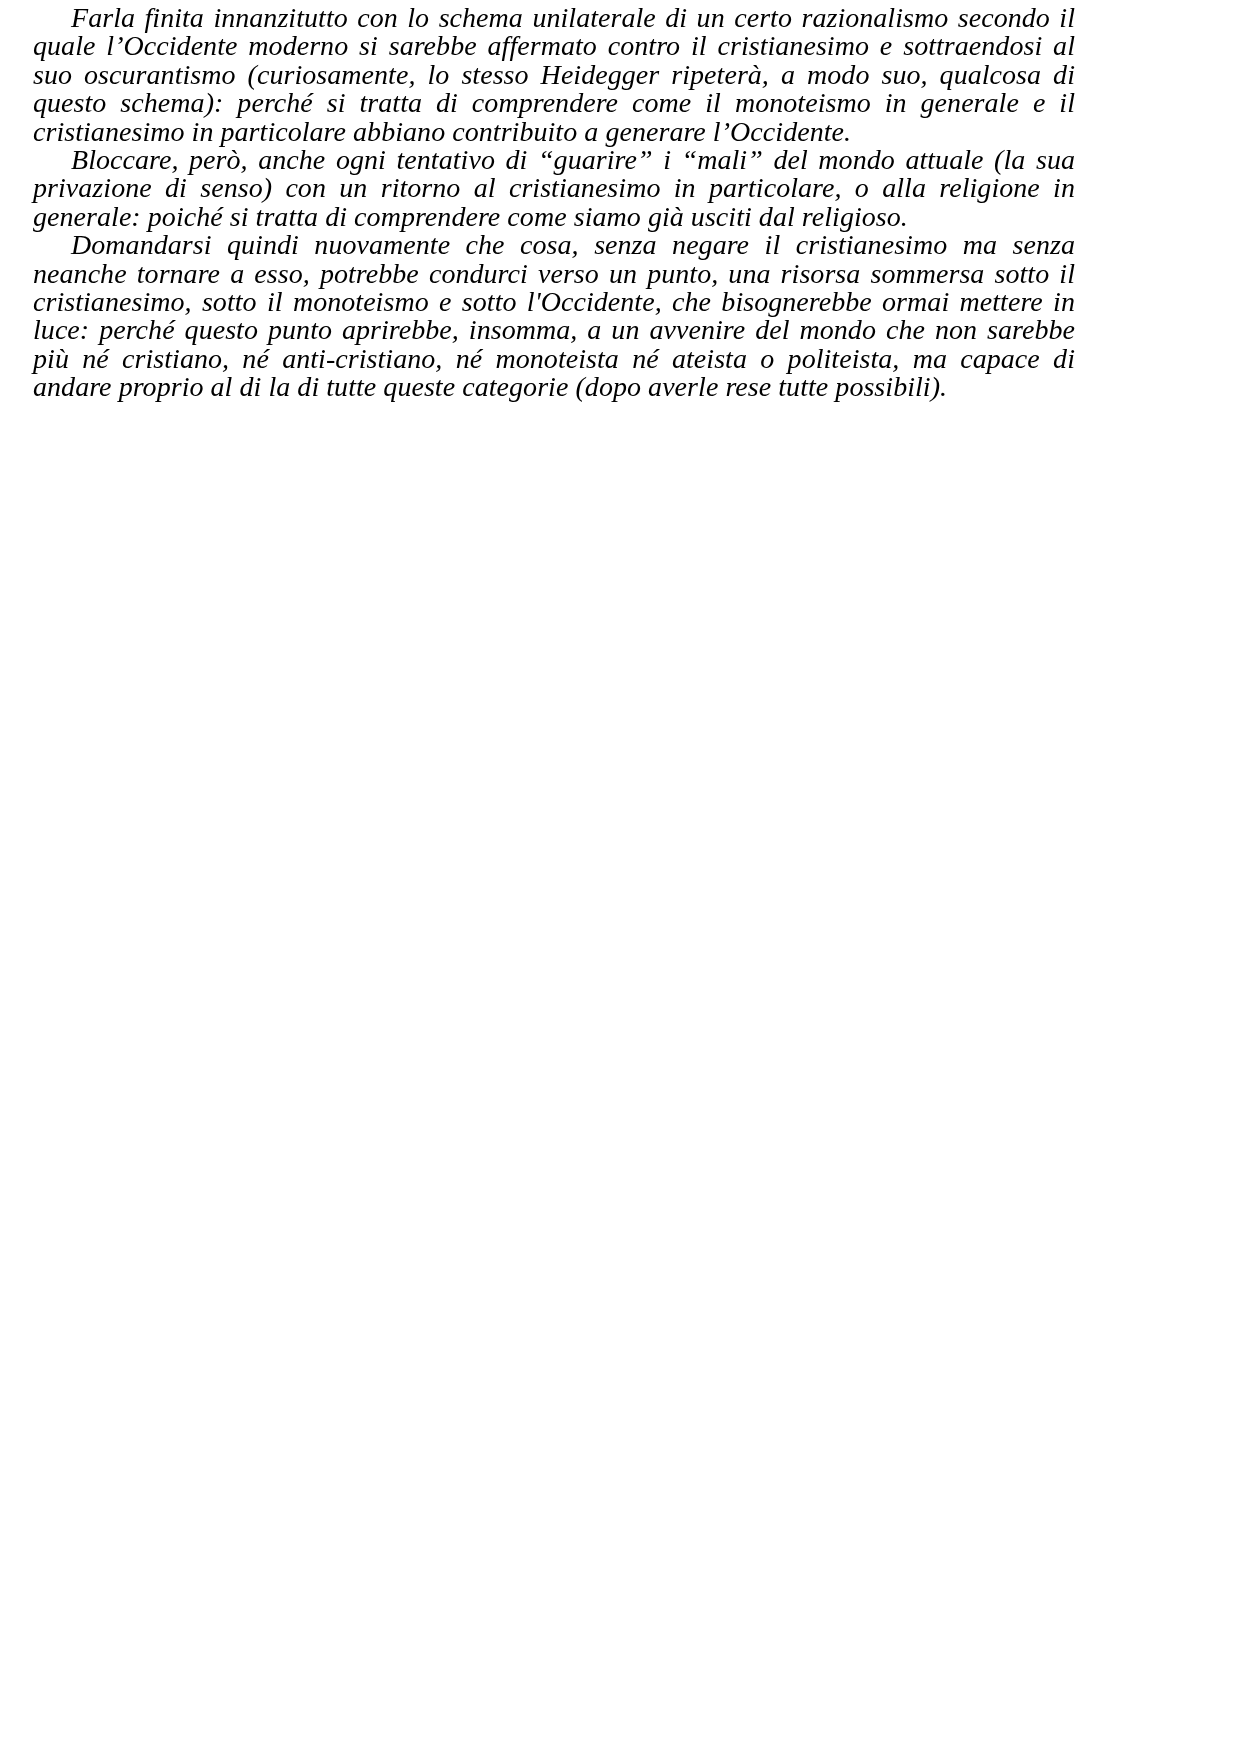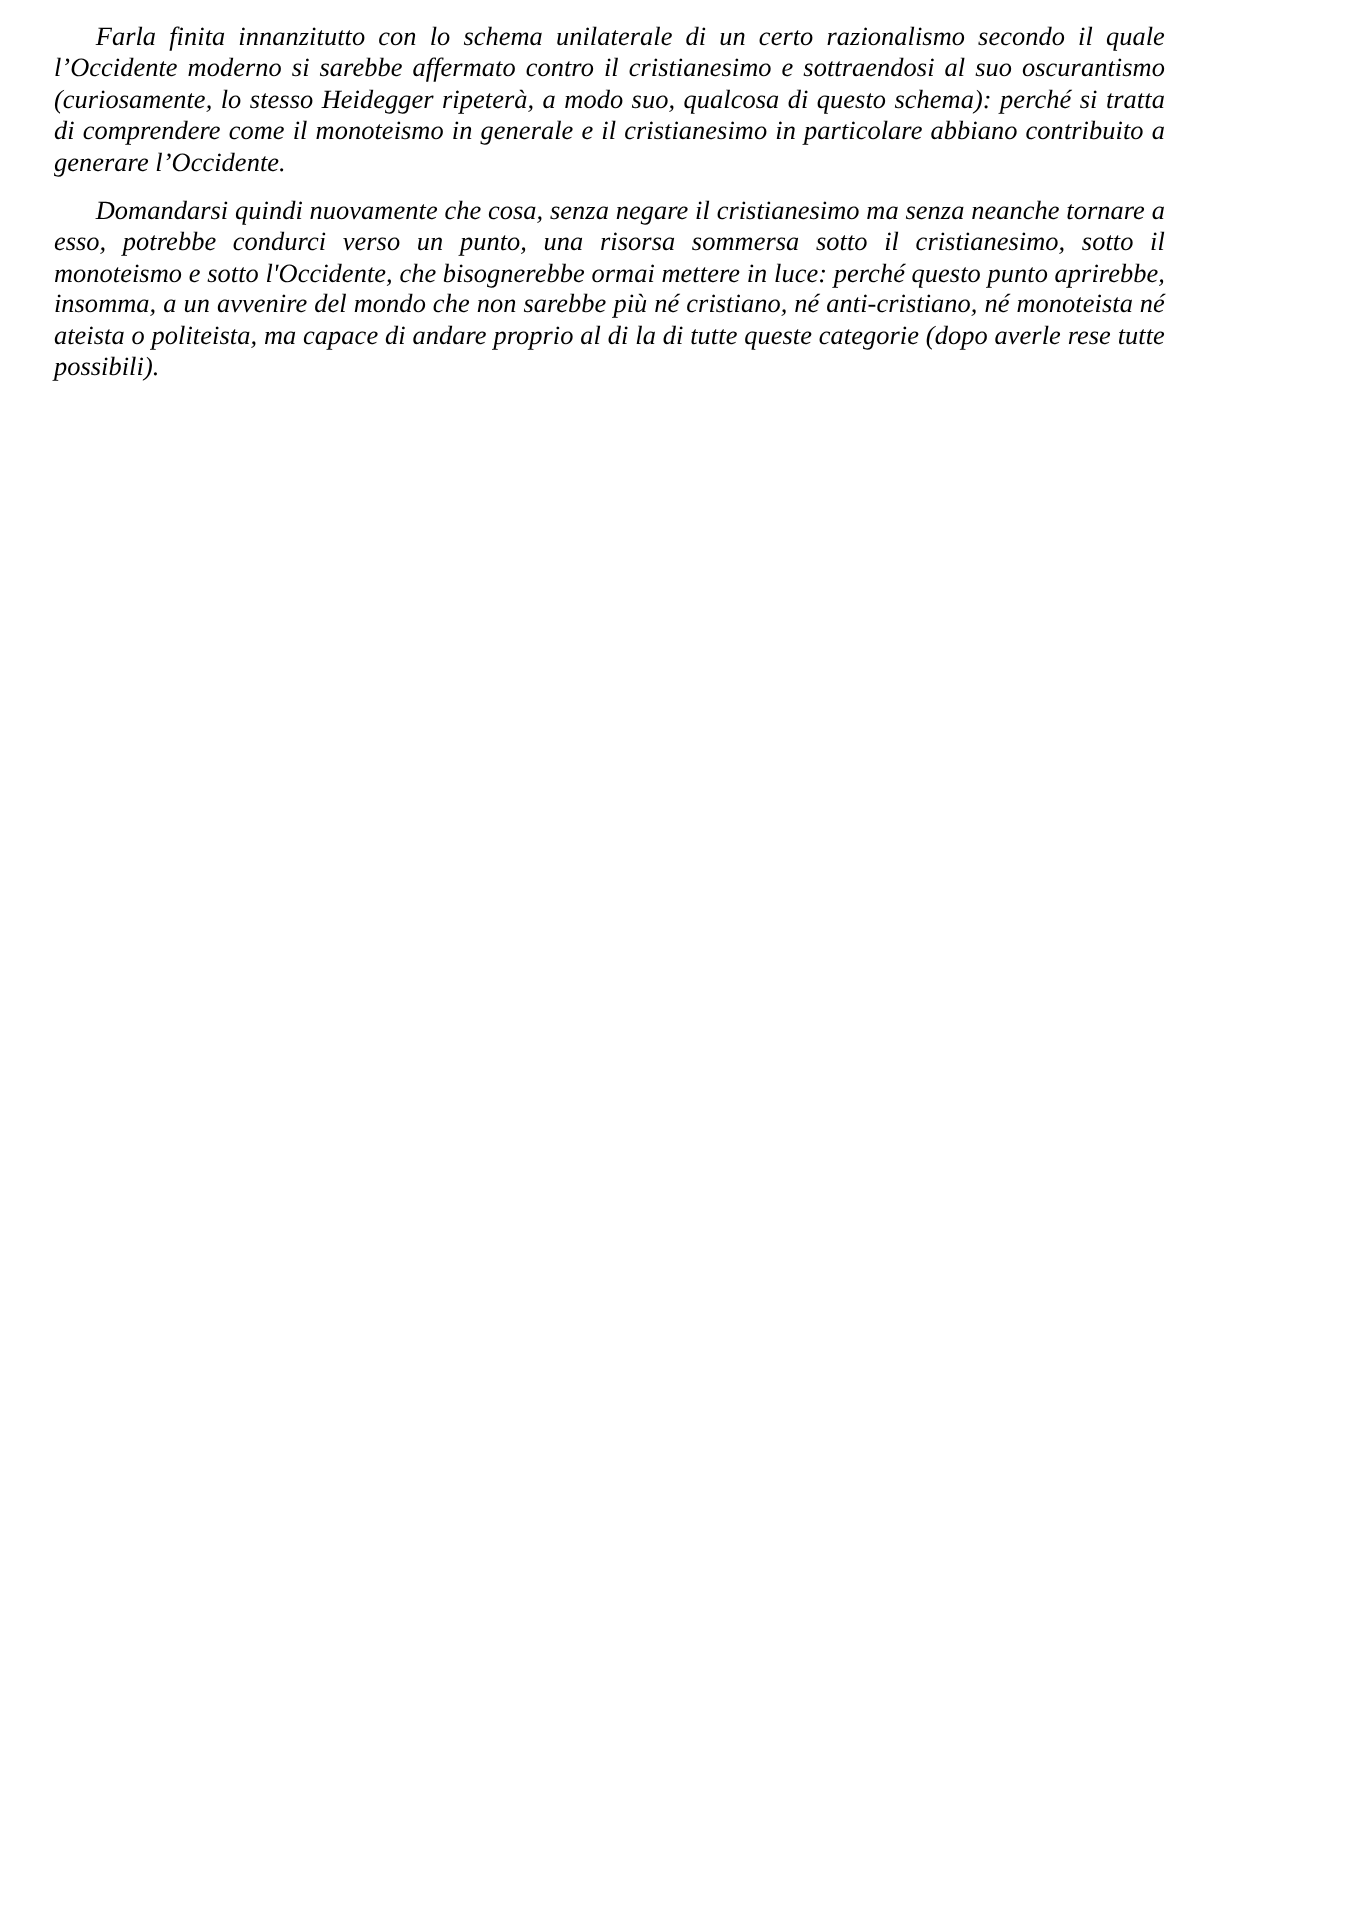--- a/index.html
+++ b/index.html
@@ -26,23 +26,23 @@
   }
 
   .text-block {
     position: absolute;
     left: 33px;
     top: 4px;
     width: 1042px;
   }
 
   .para {
-    margin: 16px;
+    margin: 0;
     font-style: italic;
-    font-size: 24px;
+    font-size: 28px;
     line-height: 28.4px;
     text-align: justify;
     text-justify: inter-word;
     text-indent: 38px;
     hyphens: none;
     -webkit-hyphens: none;
     letter-spacing: 0.05px;
   }
 
   .signature-line {
@@ -61,17 +61,18 @@
     white-space: nowrap;
   }
 </style>
 </head>
 <body>
 
 <div class="page">
 
   <div class="text-block">
     <p class="para">Farla finita innanzitutto con lo schema unilaterale di un certo razionalismo secondo il quale l’Occidente moderno si sarebbe affermato contro il cristianesimo e sottraendosi al suo oscurantismo (curiosamente, lo stesso Heidegger ripeterà, a modo suo, qualcosa di questo schema): perché si tratta di comprendere come il monoteismo in generale e il cristianesimo in particolare abbiano contribuito a generare l’Occidente.</p>
+    <p class="para">Bloccare, però, anche ogni tentativo di “guarire” i “mali” del mondo attuale (la sua privazione di senso) con un ritorno al cristianesimo in particolare, o alla religione in generale: poiché si tratta di comprendere come siamo già usciti dal religioso.</p>
     <p class="para">Domandarsi quindi nuovamente che cosa, senza negare il cristianesimo ma senza neanche tornare a esso, potrebbe condurci verso un punto, una risorsa sommersa sotto il cristianesimo, sotto il monoteismo e sotto l'Occidente, che bisognerebbe ormai mettere in luce: perché questo punto aprirebbe, insomma, a un avvenire del mondo che non sarebbe più né cristiano, né anti-cristiano, né monoteista né ateista o politeista, ma capace di andare proprio al di la di tutte queste categorie (dopo averle rese tutte possibili).</p>
   </div>
 
 
 </div>
 
 </body></html>

